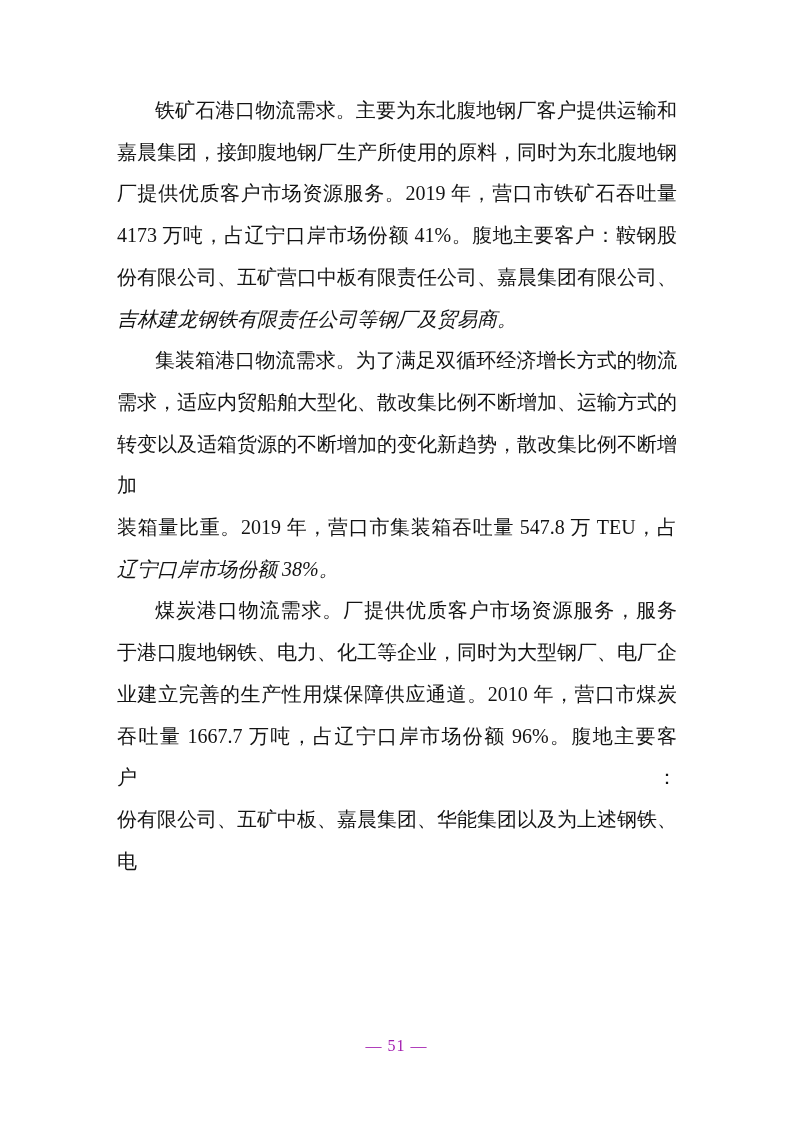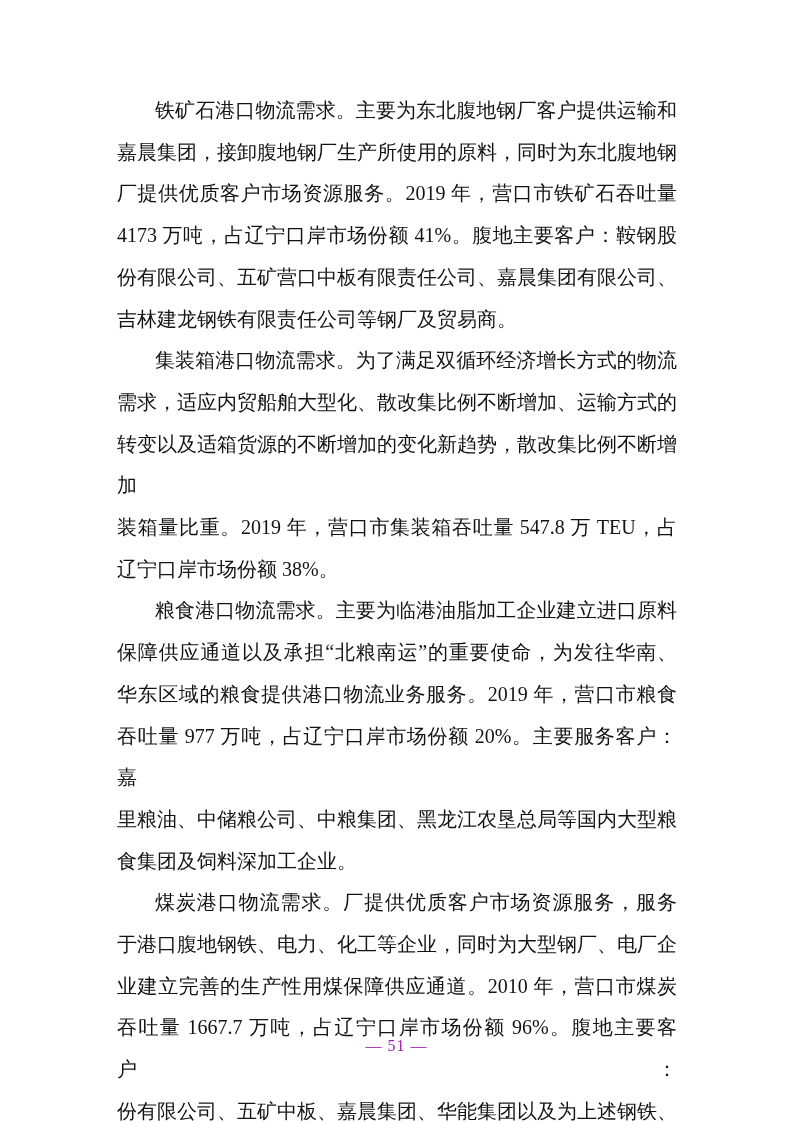--- a/index.html
+++ b/index.html
@@ -34,20 +34,21 @@
   }
   
   .line.fill {
     text-align: justify;
     text-align-last: justify;
   }
   
   .line.last {
     text-align: right;
     text-align-last: left;
+    font-style: italic;
   }
   
   .line.indent {
     text-indent: 38px;
   }
   .footer {
     position: absolute;
     left: 0;
     right: 0;
     top: 1036px;
@@ -74,28 +75,20 @@
     </p>
 
     <p class="para">
       <span class="line fill indent">集装箱港口物流需求。为了满足双循环经济增长方式的物流</span>
       <span class="line fill">需求，适应内贸船舶大型化、散改集比例不断增加、运输方式的</span>
       <span class="line fill">转变以及适箱货源的不断增加的变化新趋势，散改集比例不断增加</span>
       <span class="line fill">装箱量比重。2019 年，营口市集装箱吞吐量 547.8 万 TEU，占</span>
       <span class="line last">辽宁口岸市场份额 38%。</span>
     </p>
 
-    <p class="para">
-      <span class="line fill indent">粮食港口物流需求。主要为临港油脂加工企业建立进口原料</span>
-      <span class="line fill">保障供应通道以及承担“北粮南运”的重要使命，为发往华南、</span>
-      <span class="line fill">华东区域的粮食提供港口物流业务服务。2019 年，营口市粮食</span>
-      <span class="line fill">吞吐量 977 万吨，占辽宁口岸市场份额 20%。主要服务客户：嘉</span>
-      <span class="line fill">里粮油、中储粮公司、中粮集团、黑龙江农垦总局等国内大型粮</span>
-      <span class="line last">食集团及饲料深加工企业。</span>
-    </p>
 
     <p class="para">
       <span class="line fill indent">煤炭港口物流需求。厂提供优质客户市场资源服务，服务</span>
       <span class="line fill">于港口腹地钢铁、电力、化工等企业，同时为大型钢厂、电厂企</span>
       <span class="line fill">业建立完善的生产性用煤保障供应通道。2010 年，营口市煤炭</span>
       <span class="line fill">吞吐量 1667.7 万吨，占辽宁口岸市场份额 96%。腹地主要客户：</span>
       <span class="line fill">份有限公司、五矿中板、嘉晨集团、华能集团以及为上述钢铁、电</span>
     </p>
 
   </div>

